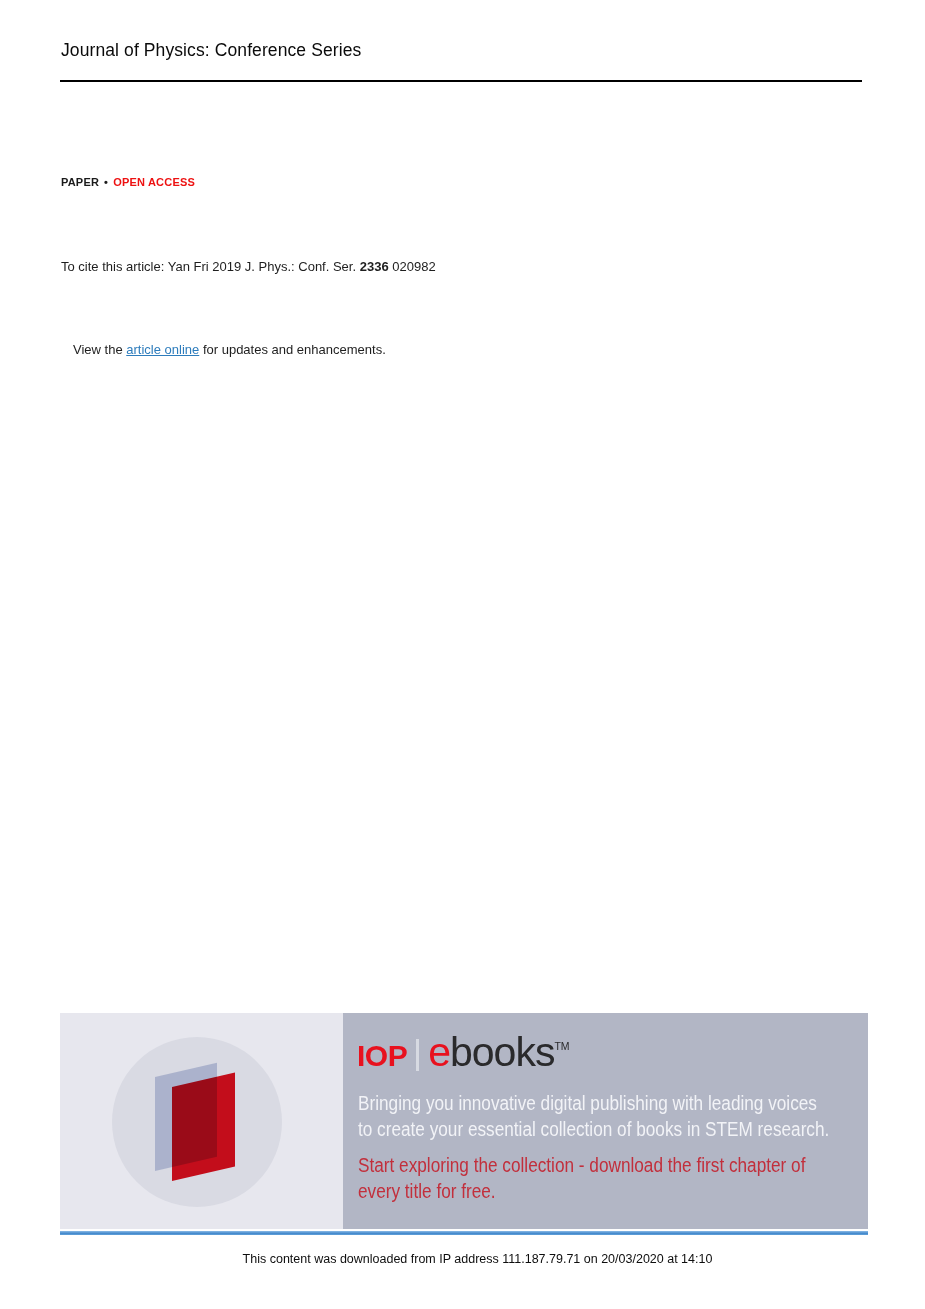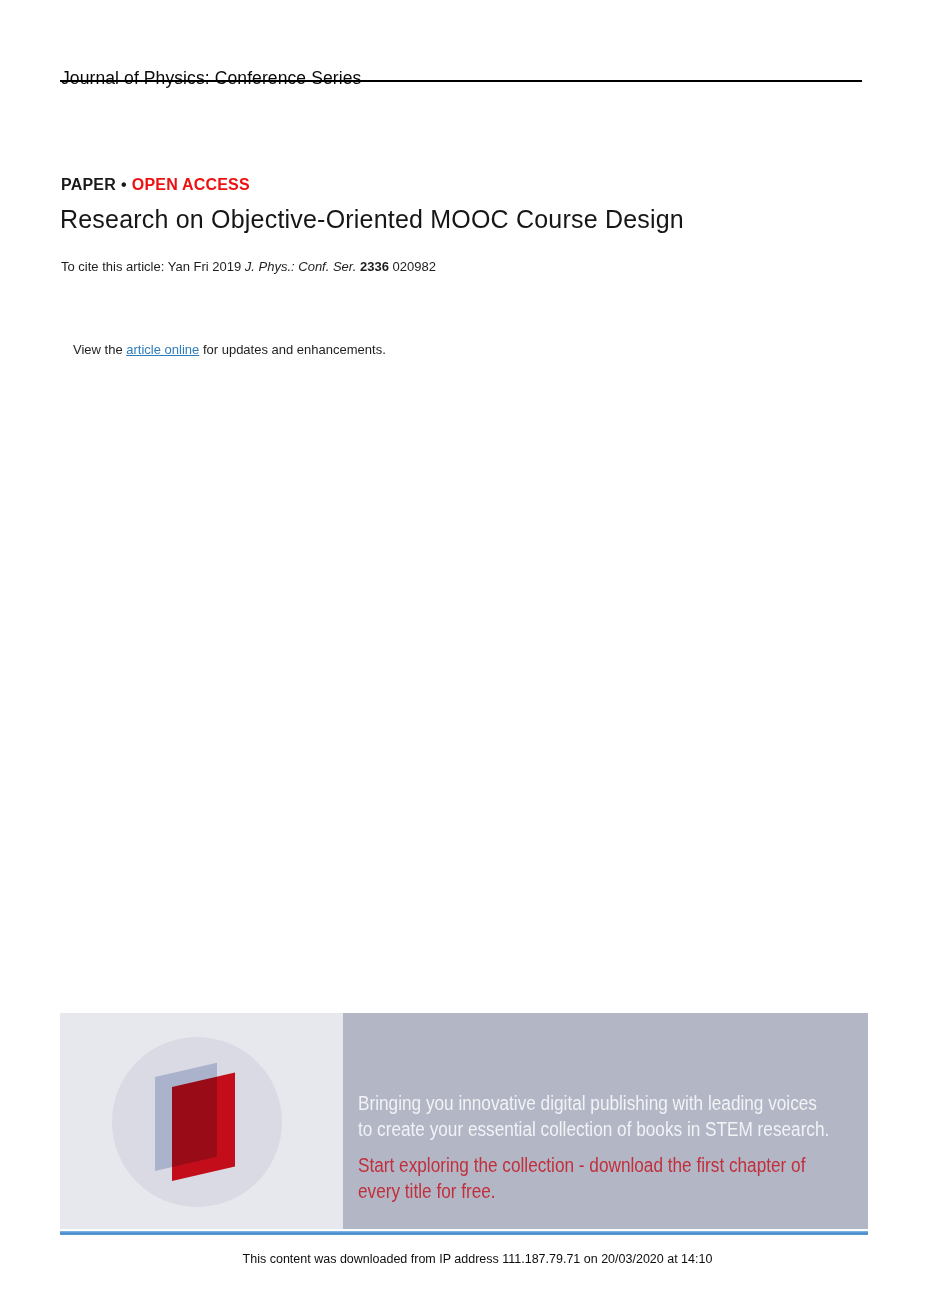--- a/index.html
+++ b/index.html
@@ -2,34 +2,34 @@
 <html><head>
 <meta charset="utf-8">
 <style>
   html,body { margin:0; padding:0; background:#ffffff; }
   .page {
     position:relative; width:925px; height:1309px; background:#ffffff;
     font-family:"Liberation Sans", sans-serif; overflow:hidden; color:#161616;
   }
 
   
-  .journal-header { position:absolute; left:61px; top:68px; font-size:17.5px; color:#0a0a0a; letter-spacing:0.1px; }
+  .journal-header { position:absolute; left:61px; top:40px; font-size:17.5px; color:#0a0a0a; letter-spacing:0.1px; }
   .header-rule { position:absolute; left:60px; top:80px; width:802px; height:2px; background:#000; }
 
   
-  .meta-line { position:absolute; left:61px; top:176px; font-size:16px; font-weight:700; color:#1a1a1a; letter-spacing:0.2px; }
+  .meta-line { position:absolute; left:61px; top:176px; font-size:11px; font-weight:700; color:#1a1a1a; letter-spacing:0.2px; }
   .meta-line .bullet { margin:0 5px; }
   .meta-line .open-access { color:#ed1111; }
 
   
   .page-title { position:absolute; left:60px; top:205px; margin:0; font-size:25px; font-weight:400; color:#161616; letter-spacing:0.2px; }
 
   
   .citation { position:absolute; left:61px; top:259px; margin:0; font-size:13px; color:#1e1e1e; }
-  .cite-journal { font-style:italic; }
+  .cite-journal { }
   .cite-volume { font-weight:700; }
 
   
   .view-line { position:absolute; left:61px; top:330px; margin:12px; font-size:13px; color:#1e1e1e; }
   .article-link { color:#2d7cbc; text-decoration:underline; cursor:pointer; }
 
   
   .banner { position:absolute; left:60px; top:1013px; width:808px; height:216px; display:flex; text-decoration:none; cursor:pointer; }
   .banner-left { position:relative; width:283px; background:#e7e7ee; overflow:hidden; }
   .circle { position:absolute; left:52px; top:24px; width:170px; height:170px; border-radius:50%; background:#d9dae3; }
@@ -67,21 +67,20 @@
 
 <div class="page">
 
   <div class="journal-header">Journal of Physics: Conference Series</div>
   <div class="header-rule"></div>
 
   <div class="meta-line">
     <span>PAPER</span><span class="bullet">•</span><span class="open-access">OPEN ACCESS</span>
   </div>
 
-  <h1 class="page-title">Research on Objective-Oriented MOOC Course Design</h1>
 
   <p class="citation">
     <span>To cite this article: Yan Fri 2019</span>
     <span class="cite-journal">J. Phys.: Conf. Ser.</span>
     <span class="cite-volume">2336</span>
     <span>020982</span>
   </p>
 
   <p class="view-line">
     <span>View the</span>
@@ -89,20 +88,23 @@
     <span>for updates and enhancements.</span>
   </p>
 
   <a class="banner">
     <div class="banner-left">
       <div class="circle"></div>
       <div class="page-blue"></div>
       <div class="page-red"></div>
     </div>
     <div class="banner-right">
+      <div class="logo">
+        <span class="logo-iop">IOP</span><span class="logo-sep"></span><span class="logo-e">e</span><span class="logo-books">books</span><span class="logo-tm">TM</span>
+      </div>
       <div class="tagline condensed">
         <div>Bringing you innovative digital publishing with leading voices</div>
         <div>to create your essential collection of books in STEM research.</div>
       </div>
       <div class="cta condensed">
         <div>Start exploring the collection - download the first chapter of</div>
         <div>every title for free.</div>
       </div>
     </div>
   </a>

